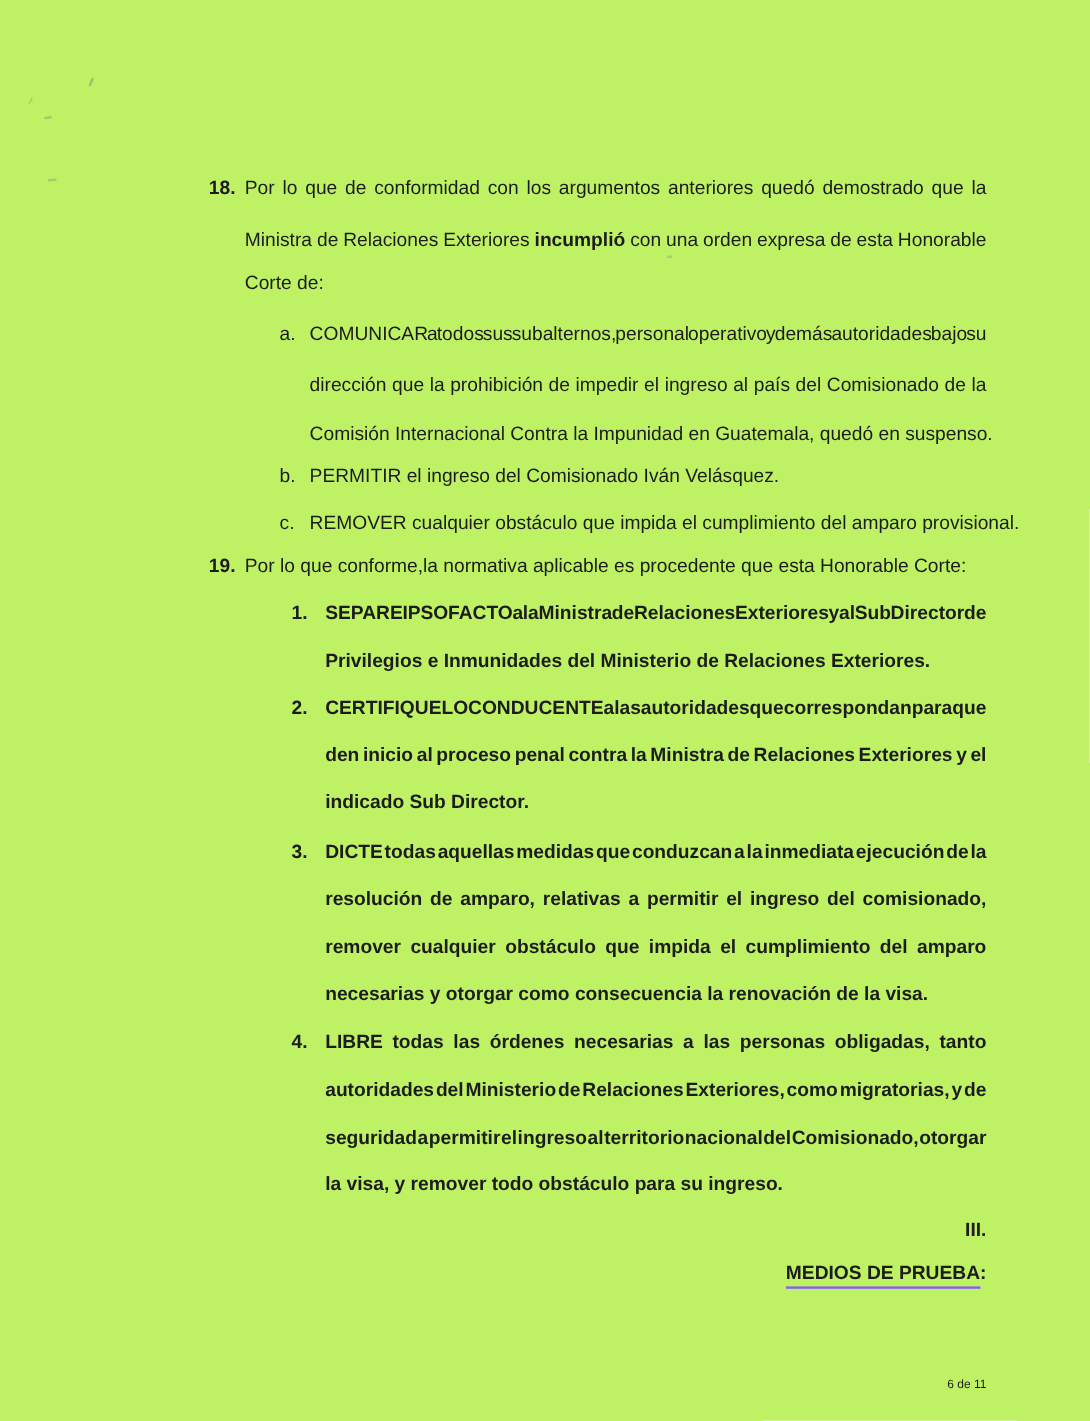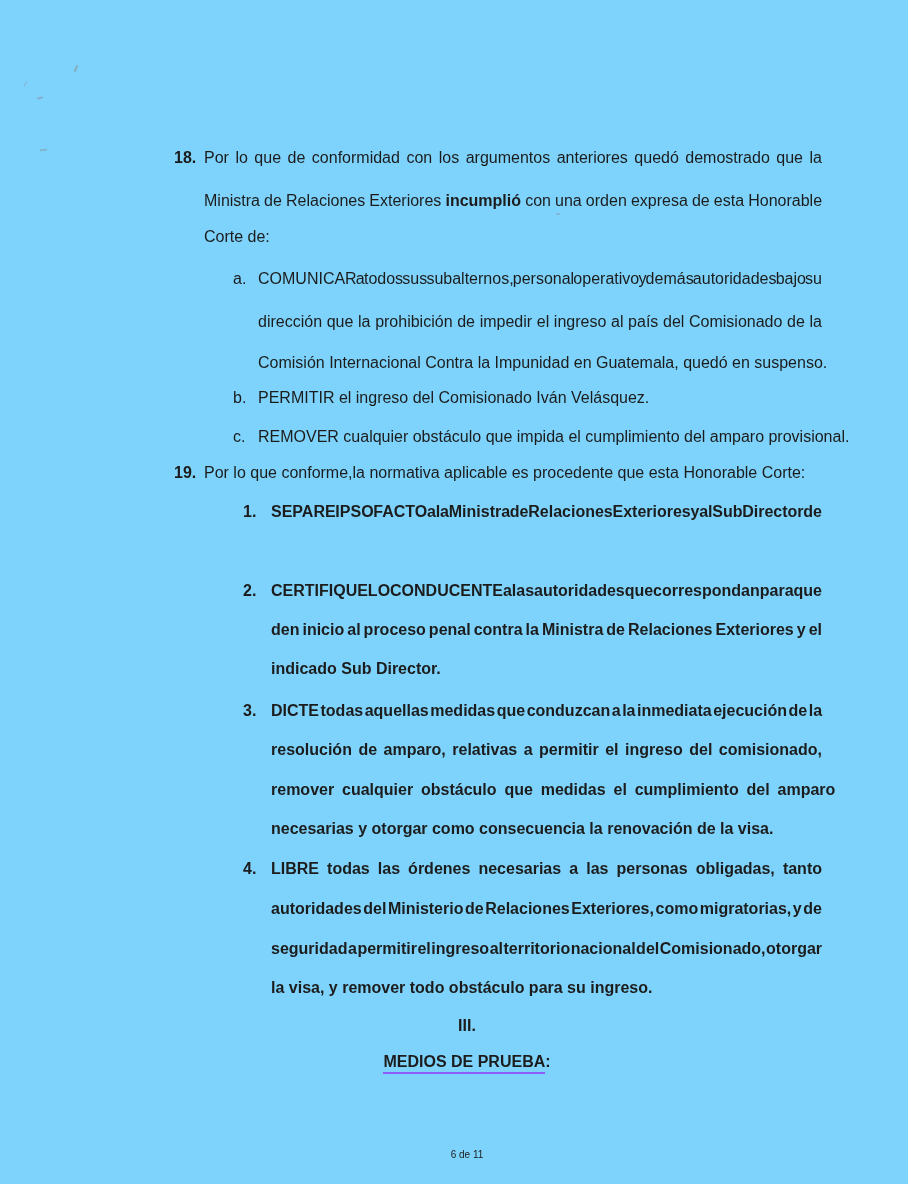--- a/index.html
+++ b/index.html
@@ -5,41 +5,41 @@
 <style>
   html,body{margin:0;padding:0;}
   body{
     width:908px;height:1184px;
     background:#ffffff;
     font-family:"Liberation Sans", sans-serif;
     color:#1c1c1c;
     position:relative;
     overflow:hidden;
   }
-  .page{position:absolute;inset:0;background:#7dd3fc;}
+  .page{position:absolute;inset:0;background:#bef264;}
   .line{
     position:absolute;
     font-size:16px;
     line-height:19px;
     white-space:nowrap;
     color:#1c1c1c;
   }
   .lvl0{left:204px;width:618px;}
   .lvlA{left:258px;width:564px;}
   .lvl1{left:271px;width:551px;}
   .just{text-align:justify;}
   .marker{position:absolute;}
   .lvl0 .marker{left:-30px;}
   .lvlA .marker{left:-25px;}
   .lvl1 .marker{left:-28px;}
   .bold{font-weight:bold;}
   .measure{display:inline-block;white-space:nowrap;}
   .center-block{
-    position:absolute;left:128px;width:678px;
-    text-align:center;font-size:16px;line-height:19px;
+    position:absolute;left:144px;width:678px;
+    text-align:right;font-size:16px;line-height:19px;
   }
   .underlined{
     border-bottom:2px solid #8b5cf6;
     padding-bottom:2px;
   }
   .footer-text{font-size:10px;}
   .speck{position:absolute;background:#8a8a8a;}
   .speck-1{left:75px;top:65px;width:2px;height:7px;transform:rotate(22deg);opacity:.55;}
   .speck-2{left:25px;top:81px;width:1px;height:6px;transform:rotate(28deg);opacity:.4;}
   .speck-3{left:37px;top:97px;width:6px;height:2px;transform:rotate(-8deg);opacity:.45;}
@@ -91,41 +91,44 @@
 
   <div class="line lvl0" style="top:463px">
     <span class="marker bold">19.</span>
     <span class="measure"><span>Por lo que conforme,la normativa aplicable es procedente que esta Honorable Corte:</span></span>
   </div>
 
   <div class="line lvl1 just bold" style="top: 502px; word-spacing: -4.7px;">
     <span class="marker bold">1.</span>
     <span class="measure"><span>SEPARE IPSO FACTO a la Ministra de Relaciones Exteriores y al Sub Director de</span></span>
   </div>
+  <div class="line lvl1 bold" style="top:542px">
+    <span class="measure"><span>Privilegios e Inmunidades del Ministerio de Relaciones Exteriores.</span></span>
+  </div>
 
   <div class="line lvl1 just bold" style="top: 581px; word-spacing: -4.47px;">
     <span class="marker bold">2.</span>
     <span class="measure"><span>CERTIFIQUE LO CONDUCENTE a las autoridades que correspondan para que</span></span>
   </div>
   <div class="line lvl1 just bold" style="top: 620px; word-spacing: -1.43px;">
     <span class="measure"><span>den inicio al proceso penal contra la Ministra de Relaciones Exteriores y el</span></span>
   </div>
   <div class="line lvl1 bold" style="top:659px">
     <span class="measure"><span>indicado Sub Director.</span></span>
   </div>
 
   <div class="line lvl1 just bold" style="top: 701px; word-spacing: -2.93px;">
     <span class="marker bold">3.</span>
     <span class="measure"><span>DICTE todas aquellas medidas que conduzcan a la inmediata ejecución de la</span></span>
   </div>
   <div class="line lvl1 just bold" style="top: 740px; word-spacing: 2.04px;">
     <span class="measure"><span>resolución de amparo, relativas a permitir el ingreso del comisionado,</span></span>
   </div>
   <div class="line lvl1 just bold" style="top: 780px; word-spacing: 3.41px;">
-    <span class="measure"><span>remover cualquier obstáculo que medidas el cumplimiento del amparo</span></span>
+    <span class="measure"><span>remover cualquier obstáculo que impida el cumplimiento del amparo</span></span>
   </div>
   <div class="line lvl1 bold" style="top:819px">
     <span class="measure"><span>necesarias y otorgar como consecuencia la renovación de la visa.</span></span>
   </div>
 
   <div class="line lvl1 just bold" style="top: 859px; word-spacing: 3.62px;">
     <span class="marker bold">4.</span>
     <span class="measure"><span>LIBRE todas las órdenes necesarias a las personas obligadas, tanto</span></span>
   </div>
   <div class="line lvl1 just bold" style="top: 899px; word-spacing: -2.9px;">

